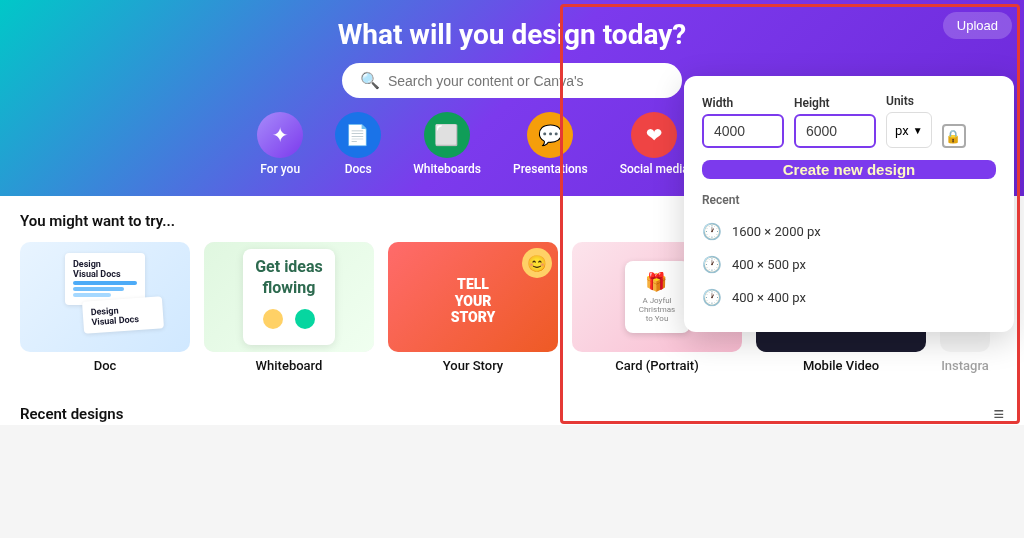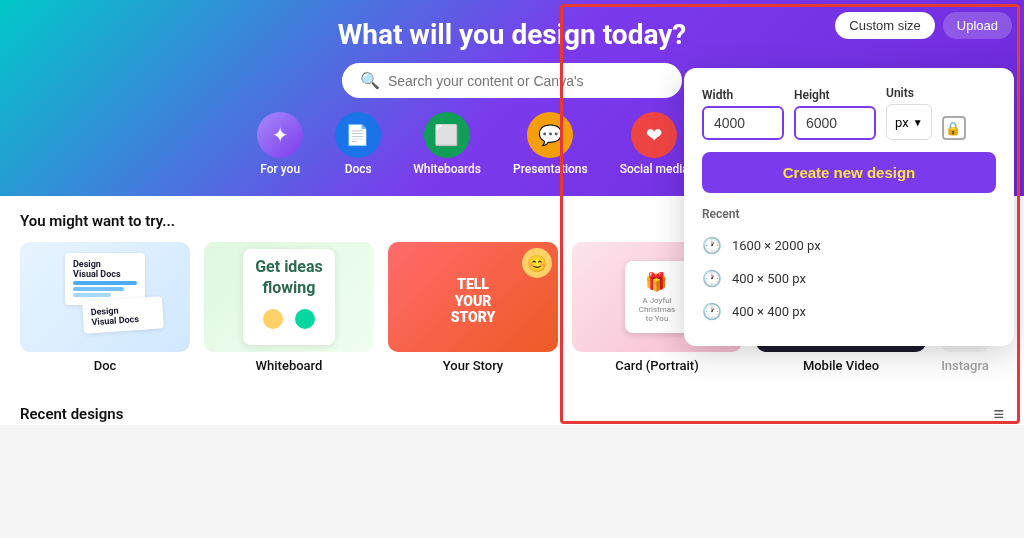--- a/index.html
+++ b/index.html
@@ -254,21 +254,21 @@
       right: 4px;
       width: 460px;
       height: 420px;
       border: 3px solid #e53935;
       border-radius: 4px;
       pointer-events: none;
       z-index: 20;
     }
     .popup-card {
       position: absolute;
-      top: 68px;
+      top: 76px;
       right: 10px;
       width: 330px;
       background: white;
       border-radius: 12px;
       box-shadow: 0 8px 32px rgba(0,0,0,0.18);
       padding: 18px;
       z-index: 15;
     }
     .popup-row {
       display: flex;
@@ -311,24 +311,24 @@
       width: 24px; height: 24px;
       border: 2px solid #aaa;
       border-radius: 4px;
       display: flex; align-items: center; justify-content: center;
       font-size: 13px;
       cursor: pointer;
     }
     .btn-create {
       width: 100%;
       background: #7c3aed;
-      color: #fde047;
+      color: #fef9c3;
       border: none;
       border-radius: 8px;
-      padding: 12px;
+      padding: 1px;
       font-size: 15px;
       font-weight: 600;
       cursor: pointer;
       margin-bottom: 14px;
     }
     .recent-label {
       font-size: 12px;
       font-weight: 600;
       color: #666;
       margin-bottom: 8px;
@@ -349,21 +349,20 @@
     .ic-docs { background: #1a73e8; }
     .ic-wb { background: #0f9d58; }
     .ic-pres { background: #f59e0b; }
     .ic-social { background: #ef4444; }
   </style>
 </head>
 <body>
 
 <div class="hero">
   <div class="top-right-buttons">
-    <button class="btn-custom-size">Custom size</button>
     <button class="btn-upload">Upload</button>
   </div>
   <h1 class="hero-title">What will you design today?</h1>
   <div class="search-bar">
     <span>🔍</span>
     <input type="text" placeholder="Search your content or Canva's" style="">
   </div>
   <div class="nav-icons">
     <div class="nav-icon-item">
       <div class="nav-icon-circle ic-foryou">

